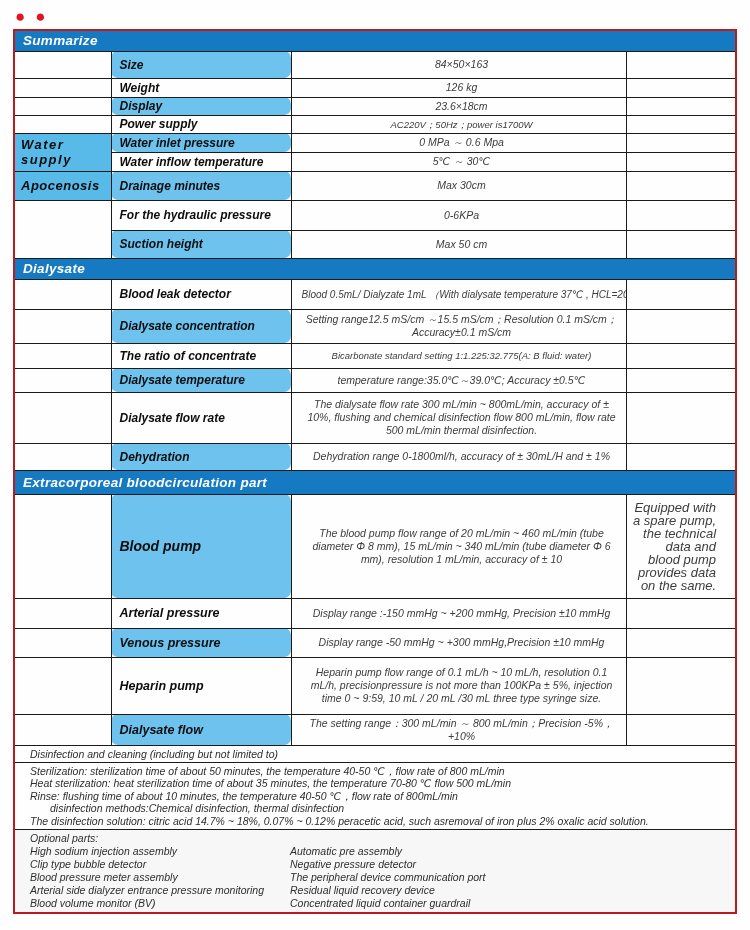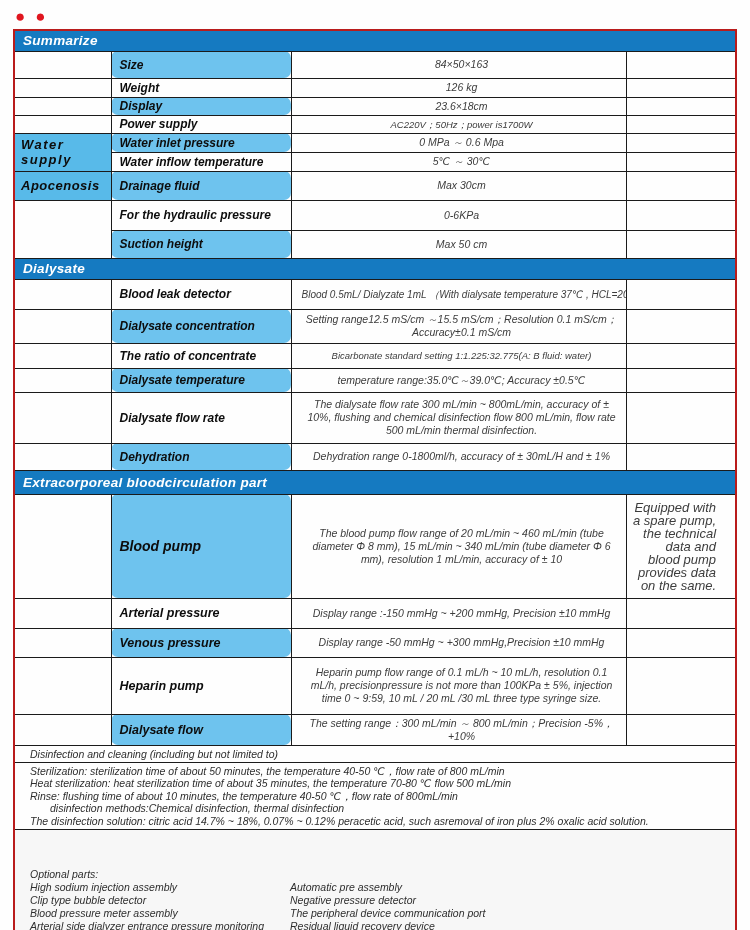--- a/index.html
+++ b/index.html
@@ -16,21 +16,21 @@
   td.param{font-weight:bold;font-size:12px;padding:1px 2px 1px 8px;white-space:nowrap;color:#0d0d0d;}
   td.blue{background:#6ec3ee;border-radius:7px;}
   td.group{background:#58bae9;font-weight:bold;font-size:13px;padding-left:6px;letter-spacing:1.5px;color:#0d0d0d;vertical-align:middle;margin-top:38px;}
   td.val{font-size:10.5px;color:#3c3c3c;padding:2px 4px 2px 10px;line-height:13px;text-align:center;}
   td.val.nowrap{white-space:nowrap;font-size:10px;}
   td.val.indent-val{padding-left:10px;}
   td.note{font-size:13px;color:#3c3c3c;padding:3px 19px 3px 6px;line-height:13px;vertical-align:middle;text-align:right;}
   td.fullrow{font-size:10.5px;color:#2e2e2e;padding:2px 16px 2px 15px;}
   td.lines div{line-height:12.6px;}
   td.lines div.indent{padding-left:20px;}
-  .opt-title{line-height:13px;margin-top:36px;}
+  .opt-title{line-height:13px;}
   .opt-grid{display:grid;grid-template-columns:254px 1fr;column-gap:6px;}
   .opt-grid div{line-height:13px;}
   td.optional{background:#f7f7f7;}
 </style>
 </head>
 <body>
 
 <div class="page">
 
   <div class="title">
@@ -81,21 +81,21 @@
       <td class="val">0 MPa ～ 0.6 Mpa</td>
       <td></td>
     </tr>
     <tr style="height:19px">
       <td class="param">Water inflow temperature</td>
       <td class="val">5℃ ～ 30℃</td>
       <td></td>
     </tr>
     <tr style="height:29px">
       <td class="group" style="letter-spacing:0.5px">Apocenosis</td>
-      <td class="param blue">Drainage fluid</td>
+      <td class="param blue">Drainage minutes</td>
       <td class="val">Max 30cm</td>
       <td></td>
     </tr>
     <tr style="height:30px">
       <td rowspan="2"></td>
       <td class="param">For the hydraulic pressure</td>
       <td class="val">0-6KPa</td>
       <td></td>
     </tr>
     <tr style="height:28px">

